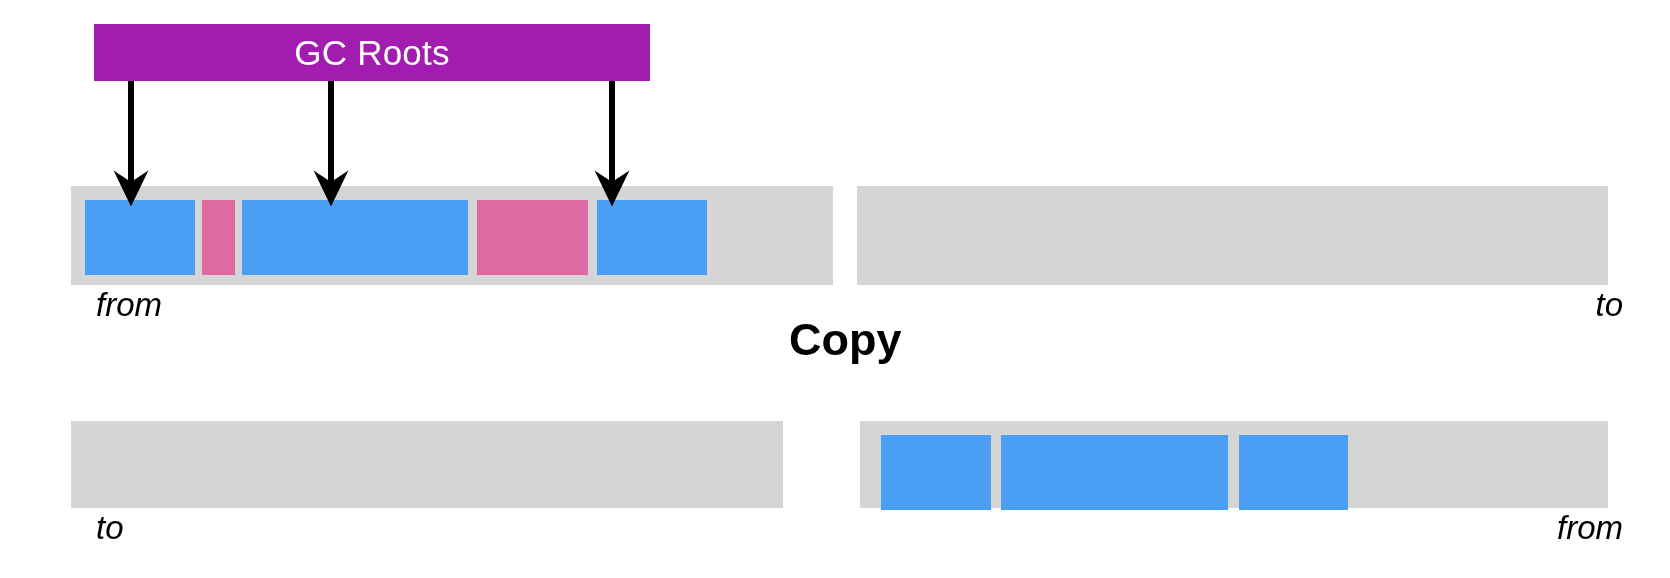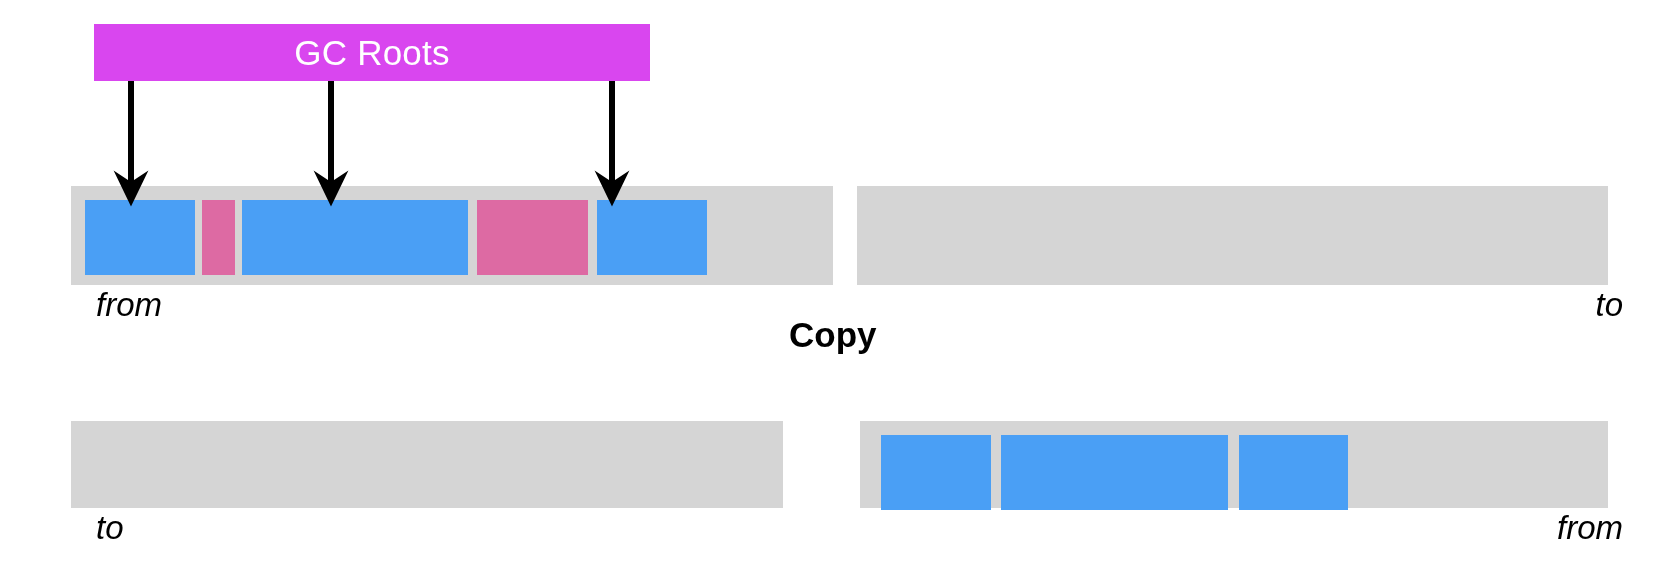--- a/index.html
+++ b/index.html
@@ -18,21 +18,21 @@
     overflow: hidden;
   }
 
   
   .gc-roots-box {
     position: absolute;
     left: 94px;
     top: 24px;
     width: 556px;
     height: 57px;
-    background: #d946ef;
+    background: #a21caf;
     display: flex;
     align-items: center;
     justify-content: center;
   }
   .gc-roots-label {
     color: #ffffff;
     font-size: 35px;
     font-weight: 400;
     letter-spacing: 0.2px;
     line-height: 1;
@@ -71,21 +71,21 @@
     line-height: 1;
     white-space: nowrap;
     margin-left: 20px;
   }
   .region-label.left  { text-align: left; }
   .region-label.right { text-align: right; }
 
   
   .phase-caption {
     position: absolute;
-    font-size: 35px;
+    font-size: 45px;
     font-weight: bold;
     color: #000000;
     line-height: 1;
     white-space: nowrap;
   }
 </style>
 </head>
 <body>
 
 <div id="canvas">

